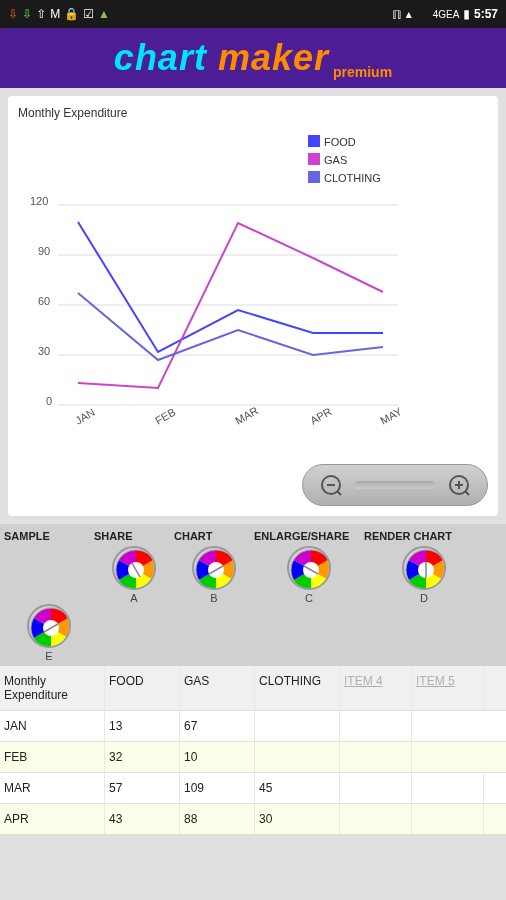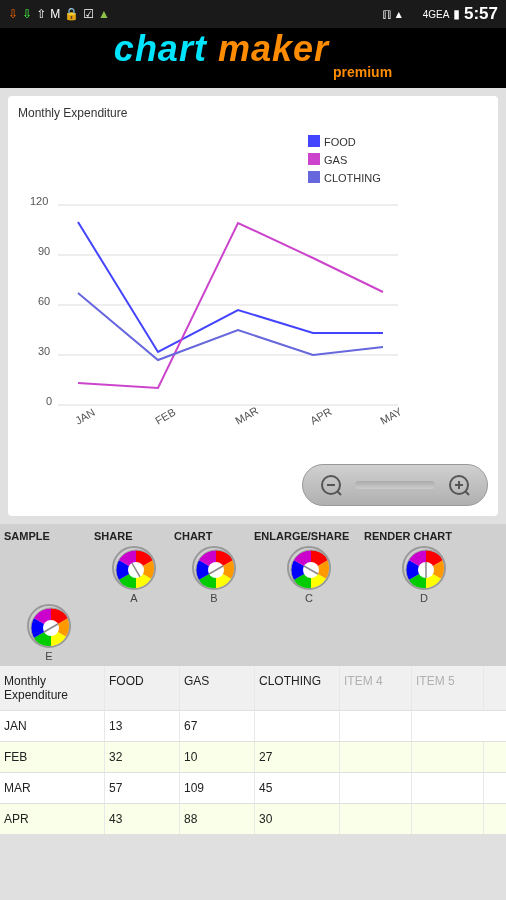--- a/index.html
+++ b/index.html
@@ -22,31 +22,31 @@
       padding: 0 8px;
       color: white;
       font-size: 12px;
     }
     .status-icons {
       display: flex;
       align-items: center;
       gap: 4px;
     }
     .status-time {
-      font-size: 17px;
+      font-size: 12px;
       font-weight: bold;
     }
 
     
     #app-header {
       width: 100%;
       height: 60px;
-      background: #000000;
-      display: flex;
-      align-items: flex-start;
+      background: #4c1d95;
+      display: flex;
+      align-items: center;
       justify-content: center;
     }
     .header-title {
       font-size: 36px;
       font-weight: 900;
       font-style: italic;
       text-transform: lowercase;
       letter-spacing: 1px;
     }
     .header-title .cyan { color: #00e5ff; }
@@ -170,20 +170,21 @@
       background: #f0f0f0;
     }
     .table-cell {
       padding: 8px 4px;
       font-size: 12px;
       color: #222;
       border-right: 1px solid #e8e8e8;
     }
     .table-cell.muted {
       color: #b0b0b0;
+      text-decoration: underline;
     }
     .table-row.data-row:nth-child(odd) {
       background: #f9ffe8;
     }
     .table-row.data-row:nth-child(even) {
       background: white;
     }
   </style>
 </head>
 <body>
@@ -422,21 +423,20 @@
     <div class="table-cell">JAN</div>
     <div class="table-cell">13</div>
     <div class="table-cell">67</div>
     <div class="table-cell"></div>
     <div class="table-cell"></div>
   </div>
   <div class="table-row data-row">
     <div class="table-cell">FEB</div>
     <div class="table-cell">32</div>
     <div class="table-cell">10</div>
-    <div class="table-cell">27</div>
     <div class="table-cell"></div>
     <div class="table-cell"></div>
   </div>
   <div class="table-row data-row">
     <div class="table-cell">MAR</div>
     <div class="table-cell">57</div>
     <div class="table-cell">109</div>
     <div class="table-cell">45</div>
     <div class="table-cell"></div>
     <div class="table-cell"></div>

